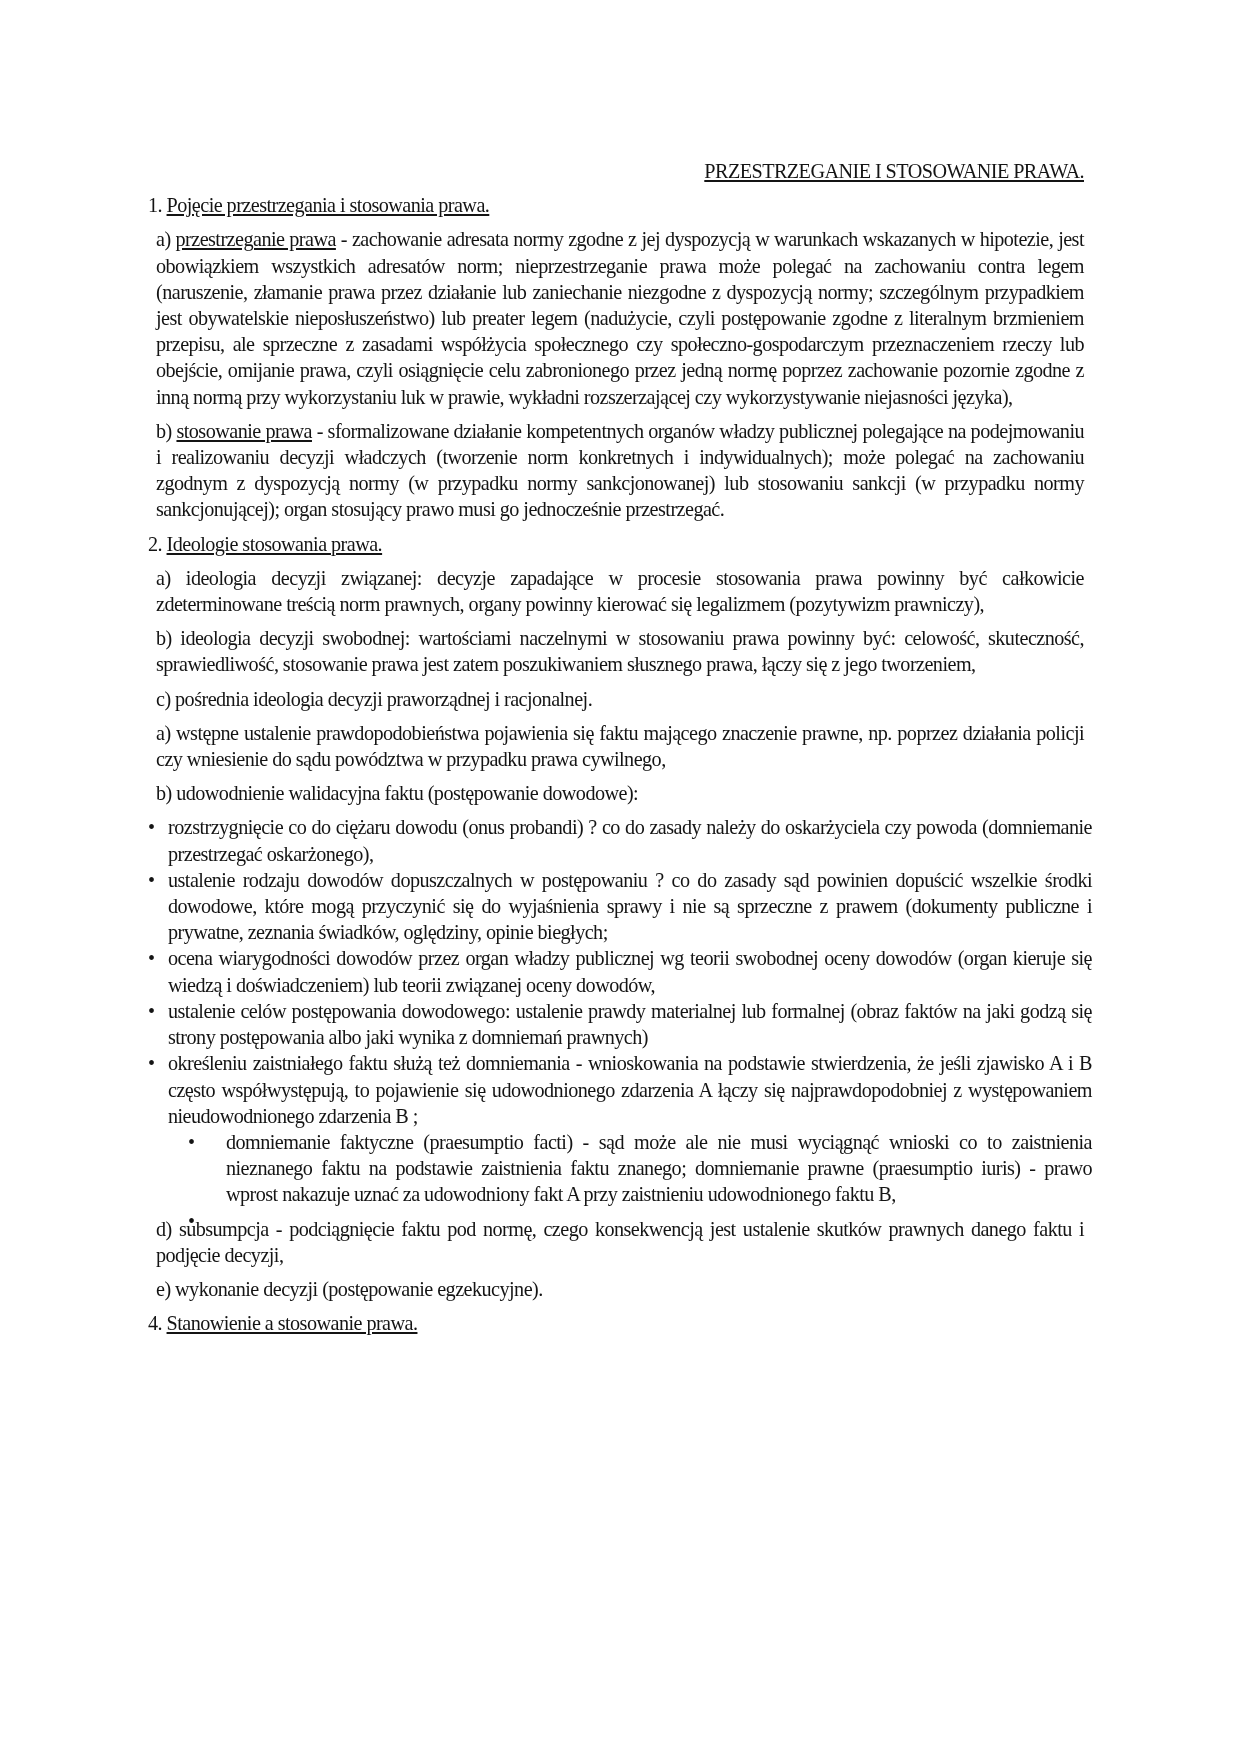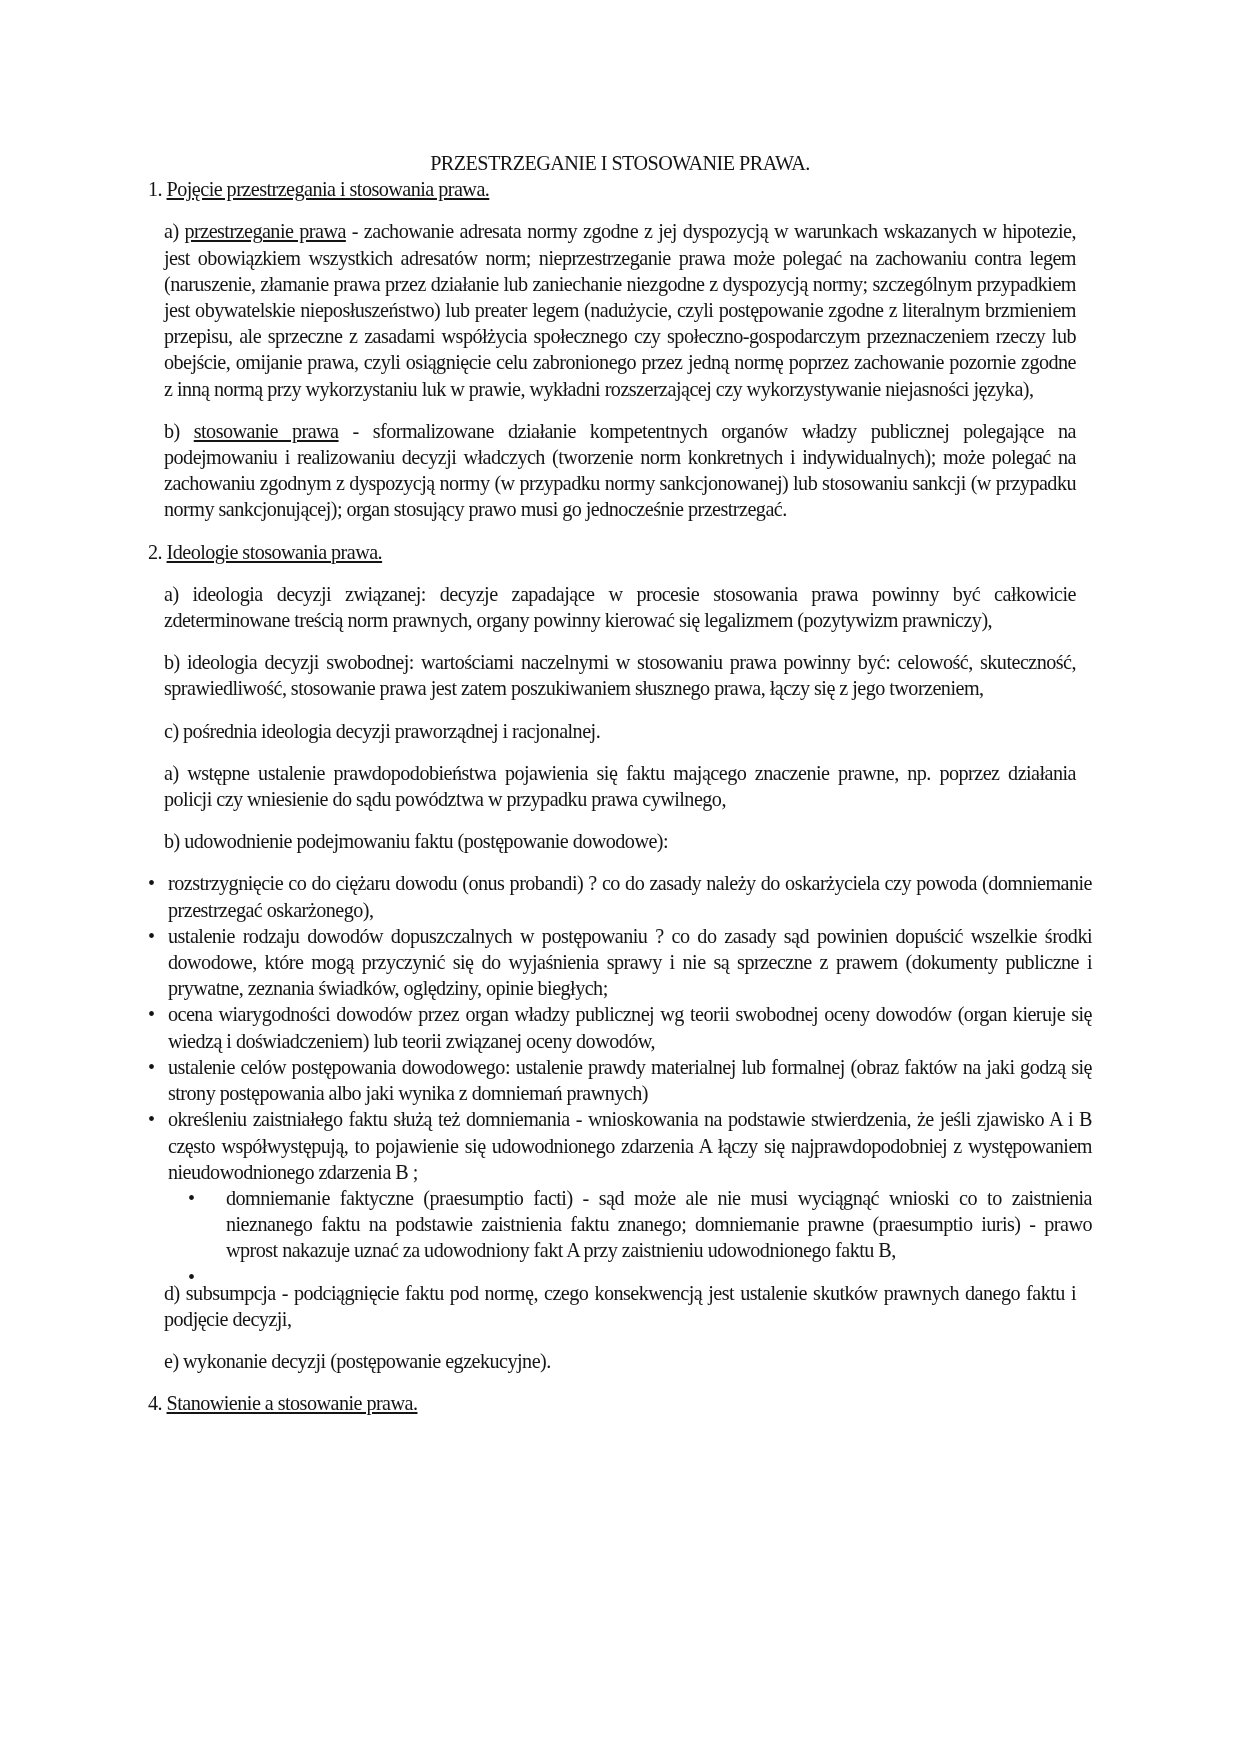--- a/index.html
+++ b/index.html
@@ -19,34 +19,35 @@
       position: absolute;
       left: 148px;
       top: 150px;
       width: 944px;
       font-size: 20.2px;
       line-height: 26.2px;
       letter-spacing: -0.55px;
       word-spacing: 0px;
     }
     .title {
-      text-align: center;
+      text-align: right;
+      text-decoration: underline;
       text-underline-offset: 2px;
-      margin: 0;
+      margin: 8px;
     }
     .heading {
       font-weight: normal;
       margin: 0;
     }
     .heading .label {
       text-decoration: underline;
       text-underline-offset: 2px;
     }
     p {
-      margin: 16px;
+      margin: 8px;
       text-align: justify;
     }
     .u {
       text-decoration: underline;
       text-underline-offset: 2px;
     }
     ul {
       margin: 0;
       padding: 0;
       list-style: none;
@@ -98,21 +99,21 @@
       <span>2.</span>
       <span class="label">Ideologie stosowania prawa.</span>
     </p>
     <p>a) ideologia decyzji związanej: decyzje zapadające w procesie stosowania prawa powinny być całkowicie zdeterminowane treścią norm prawnych, organy powinny kierować się legalizmem (pozytywizm prawniczy),</p>
     <p>b) ideologia decyzji swobodnej: wartościami naczelnymi w stosowaniu prawa powinny być: celowość, skuteczność, sprawiedliwość, stosowanie prawa jest zatem poszukiwaniem słusznego prawa, łączy się z jego tworzeniem,</p>
     <p>c) pośrednia ideologia decyzji praworządnej i racjonalnej.</p>
   </div>
 
   <div>
     <p>a) wstępne ustalenie prawdopodobieństwa pojawienia się faktu mającego znaczenie prawne, np. poprzez działania policji czy wniesienie do sądu powództwa w przypadku prawa cywilnego,</p>
-    <p>b) udowodnienie podejmowaniu faktu (postępowanie dowodowe):</p>
+    <p>b) udowodnienie walidacyjna faktu (postępowanie dowodowe):</p>
 
     <ul class="lvl1">
       <li><span class="bullet">•</span><span>rozstrzygnięcie co do ciężaru dowodu (onus probandi) ? co do zasady należy do oskarżyciela czy powoda (domniemanie przestrzegać oskarżonego),</span></li>
       <li><span class="bullet">•</span><span>ustalenie rodzaju dowodów dopuszczalnych w postępowaniu ? co do zasady sąd powinien dopuścić wszelkie środki dowodowe, które mogą przyczynić się do wyjaśnienia sprawy i nie są sprzeczne z prawem (dokumenty publiczne i prywatne, zeznania świadków, oględziny, opinie biegłych;</span></li>
       <li><span class="bullet">•</span><span>ocena wiarygodności dowodów przez organ władzy publicznej wg teorii swobodnej oceny dowodów (organ kieruje się wiedzą i doświadczeniem) lub teorii związanej oceny dowodów,</span></li>
       <li><span class="bullet">•</span><span>ustalenie celów postępowania dowodowego: ustalenie prawdy materialnej lub formalnej (obraz faktów na jaki godzą się strony postępowania albo jaki wynika z domniemań prawnych)</span></li>
       <li><span class="bullet">•</span><span>określeniu zaistniałego faktu służą też domniemania - wnioskowania na podstawie stwierdzenia, że jeśli zjawisko A i B często współwystępują, to pojawienie się udowodnionego zdarzenia A łączy się najprawdopodobniej z występowaniem nieudowodnionego zdarzenia B ;</span></li>
     </ul>
 
     <ul class="lvl2">

